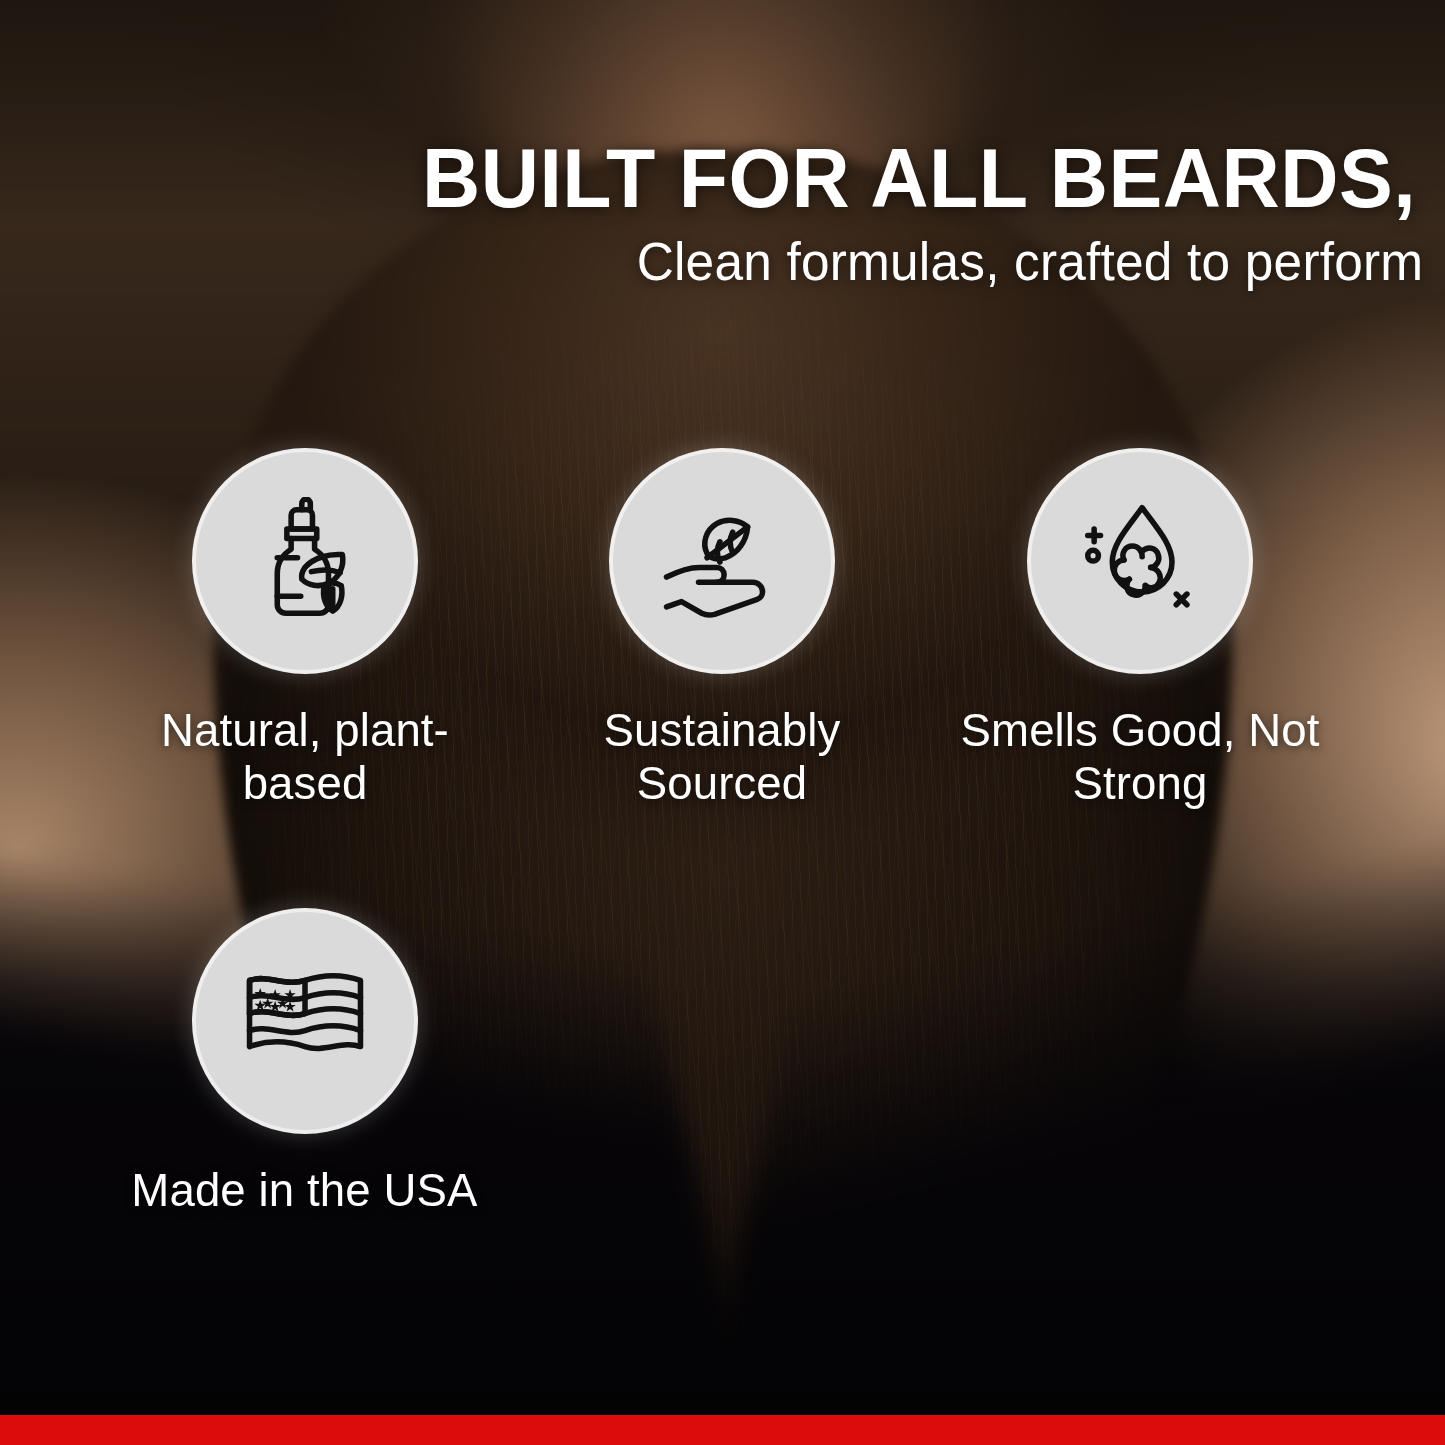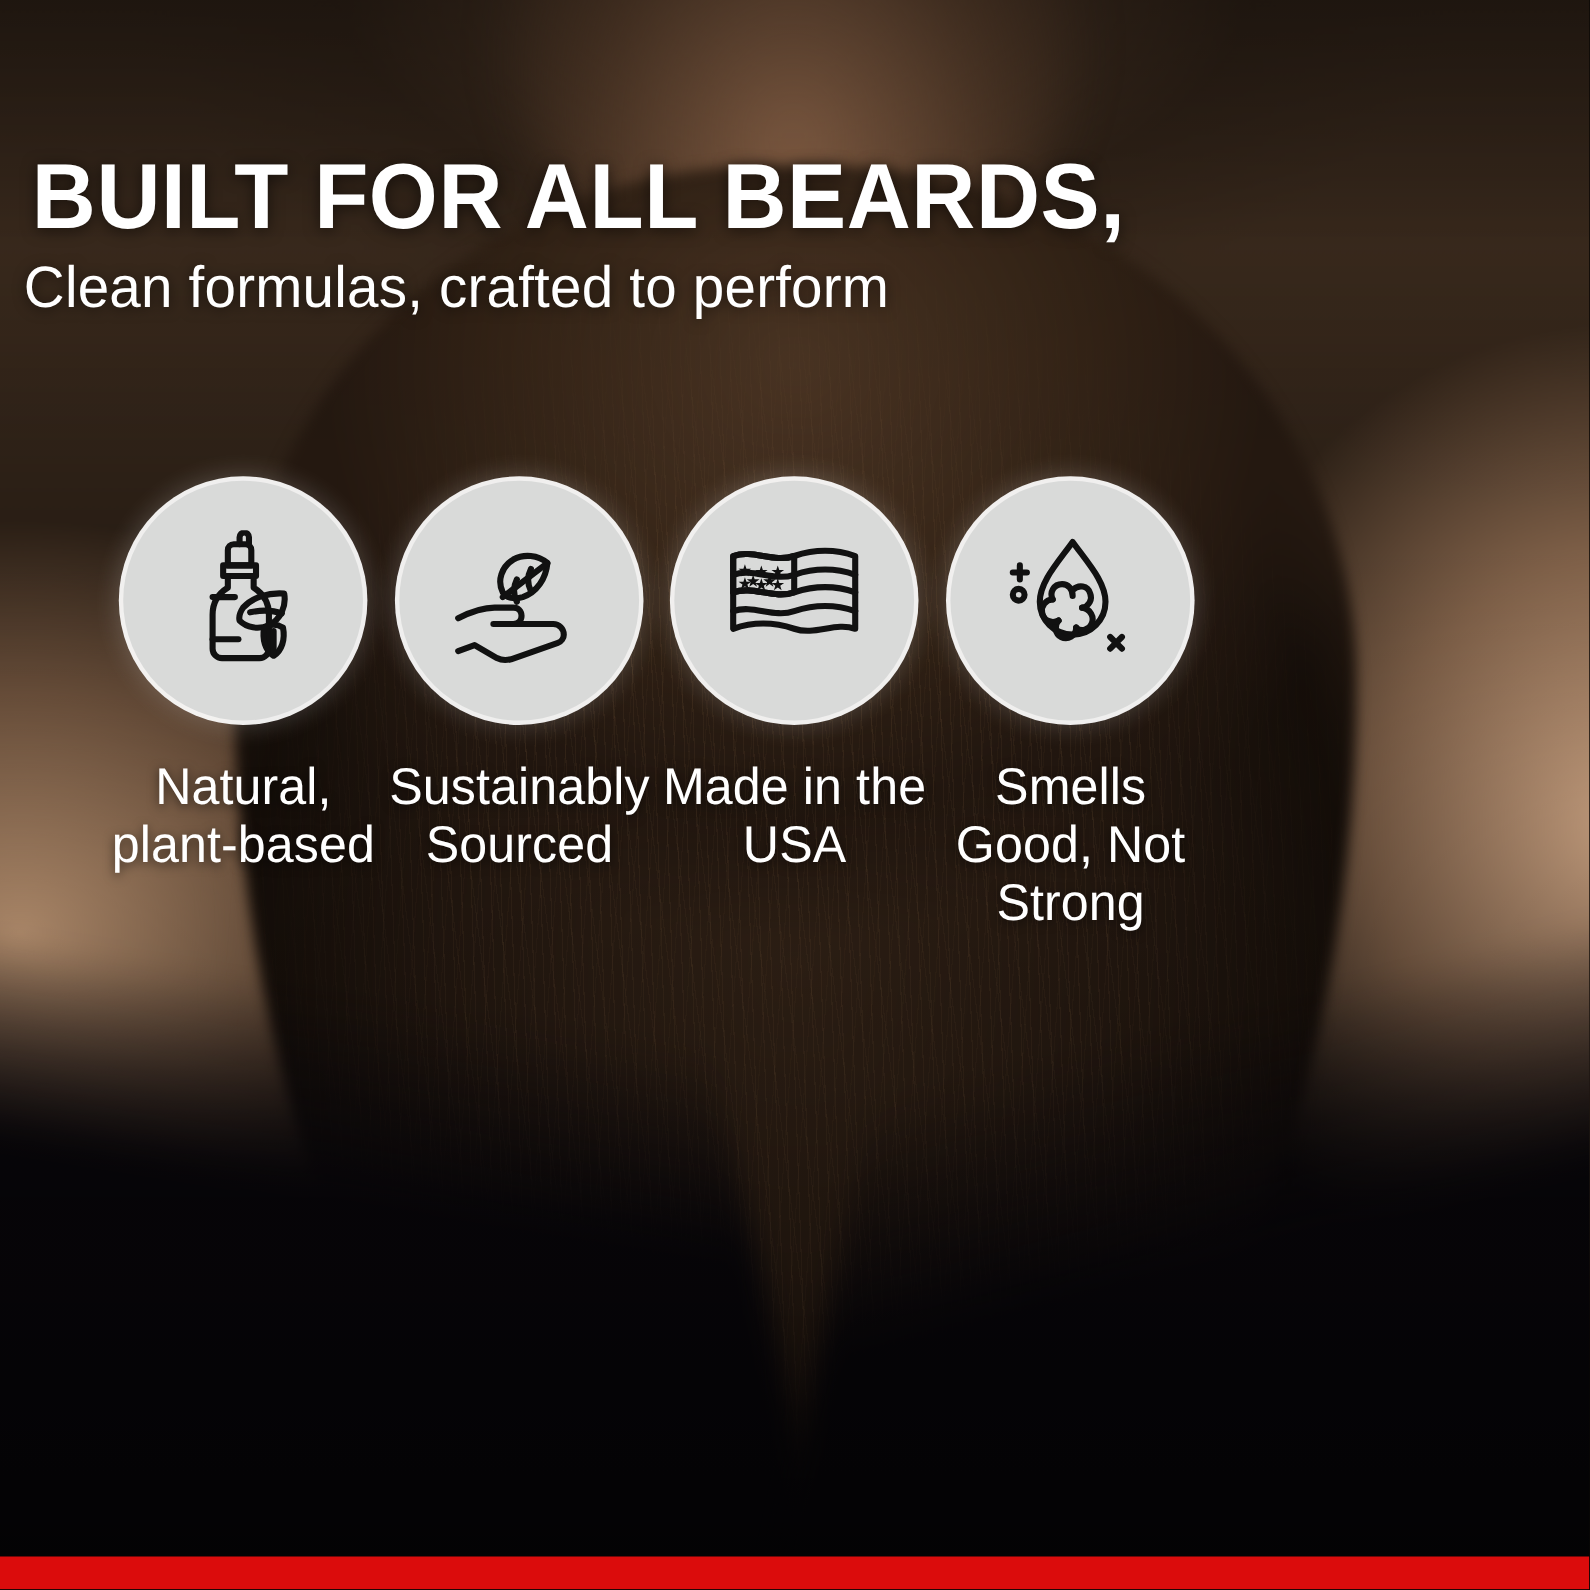--- a/index.html
+++ b/index.html
@@ -99,21 +99,21 @@
     background:
       linear-gradient(180deg, rgba(0,0,0,0.34) 0%, rgba(0,0,0,0.04) 16%, rgba(0,0,0,0.0) 34%, rgba(0,0,0,0.28) 80%, rgba(0,0,0,0.62) 100%);
   }
 
   
   .headline-block {
     position: absolute;
     left: 0;
     right: 0;
     top: 136px;
-    text-align: left;
+    text-align: right;
     z-index: 5;
   }
   .headline {
     margin: 0;
     color: #ffffff;
     font-size: 84px;
     line-height: 1.0;
     font-weight: 700;
     letter-spacing: 0.5px;
     transform: scaleX(0.96);
@@ -128,23 +128,23 @@
     letter-spacing: 0.2px;
     transform: scaleX(0.97);
     text-shadow: 0 2px 12px rgba(0,0,0,0.55);
   }
 
   
   .features {
     position: absolute;
     left: 96px;
     right: 96px;
-    top: 437px;
+    top: 452px;
     display: grid;
-    grid-template-columns: repeat(5, 1fr);
+    grid-template-columns: repeat(3, 1fr);
     grid-template-rows: repeat(2, 460px);
     z-index: 5;
   }
   .feature {
     display: flex;
     flex-direction: column;
     align-items: center;
   }
   .badge {
     width: 218px;
@@ -244,20 +244,37 @@
         <svg viewBox="0 0 120 120" aria-hidden="true">
           <path class="s" d="M46 53c-5-10-1-22 9-28 9-5 21-4 29 3-1 13-9 25-21 29-7 2-14 1-17-4z"></path>
           <path class="s" d="M84 28 46 57"></path>
           <path class="s" d="M70 33c-3 6-3 13 0 19"></path>
           <path class="s" d="M58 42c-3 6-3 13 0 19"></path>
           <path class="s" d="M8 75c12-6 22-9 31-9h16c4 0 7 3 7 7s-3 7-7 7H38"></path>
           <path class="s" d="M55 80h34c5 0 9 4 9 9 0 3-2 6-5 7l-40 14c-4 1-8 1-12-1L22 98 8 103"></path>
         </svg>
       </div>
       <div class="feature-label">Sustainably Sourced</div>
+    </div>
+
+    <div class="feature">
+      <div class="badge">
+        <svg viewBox="0 0 120 120" aria-hidden="true">
+          <path class="s" d="M62 10c13 18 28 34 28 51a28 28 0 0 1-56 0c0-17 15-33 28-51z"></path>
+          <path class="s" d="M62 51c5-5 13-4 15 3 2 5-1 11-7 12"></path>
+          <path class="s" d="M70 66c7 1 11 8 8 14-2 5-9 7-13 3"></path>
+          <path class="s" d="M65 83c0 7-7 11-13 8-5-3-6-10-2-14"></path>
+          <path class="s" d="M50 77c-6 3-13 0-14-7-1-5 3-11 9-11"></path>
+          <path class="s" d="M45 59c-3-6 1-13 8-13 5 0 9 4 9 10"></path>
+          <path class="s" d="M17 30v12M11 36h12"></path>
+          <circle class="s" cx="16" cy="55" r="5"></circle>
+          <path class="s" d="M94 91l10 10M104 91l-10 10"></path>
+        </svg>
+      </div>
+      <div class="feature-label">Smells Good, Not Strong</div>
     </div>
 
     <div class="feature">
       <div class="badge">
         <svg viewBox="0 0 120 120" aria-hidden="true">
           <path class="s" d="M8 22c17-6 34 6 52 0s35-6 52 0v62c-17-6-34 6-52 0s-35-6-52 0z"></path>
           <path class="s" d="M8 38c17-6 34 6 52 0s35-6 52 0"></path>
           <path class="s" d="M8 53c17-6 34 6 52 0s35-6 52 0"></path>
           <path class="s" d="M8 69c17-6 34 6 52 0s35-6 52 0"></path>
           <path class="s" d="M8 22c17-6 34 6 52 0v31c-18 6-35-6-52 0z"></path>
@@ -269,34 +286,17 @@
             <path d="M39 38l1.3 3.9h4.1l-3.3 2.4 1.2 3.9-3.3-2.4-3.3 2.4 1.2-3.9-3.3-2.4h4.1z"></path>
             <path d="M18 40l1.3 3.9h4.1l-3.3 2.4 1.2 3.9-3.3-2.4-3.3 2.4 1.2-3.9-3.3-2.4h4.1z"></path>
             <path d="M32 41l1.3 3.9h4.1l-3.3 2.4 1.2 3.9-3.3-2.4-3.3 2.4 1.2-3.9-3.3-2.4h4.1z"></path>
             <path d="M46 41l1.3 3.9h4.1l-3.3 2.4 1.2 3.9-3.3-2.4-3.3 2.4 1.2-3.9-3.3-2.4h4.1z"></path>
           </g>
         </svg>
       </div>
       <div class="feature-label">Made in the USA</div>
     </div>
 
-    <div class="feature">
-      <div class="badge">
-        <svg viewBox="0 0 120 120" aria-hidden="true">
-          <path class="s" d="M62 10c13 18 28 34 28 51a28 28 0 0 1-56 0c0-17 15-33 28-51z"></path>
-          <path class="s" d="M62 51c5-5 13-4 15 3 2 5-1 11-7 12"></path>
-          <path class="s" d="M70 66c7 1 11 8 8 14-2 5-9 7-13 3"></path>
-          <path class="s" d="M65 83c0 7-7 11-13 8-5-3-6-10-2-14"></path>
-          <path class="s" d="M50 77c-6 3-13 0-14-7-1-5 3-11 9-11"></path>
-          <path class="s" d="M45 59c-3-6 1-13 8-13 5 0 9 4 9 10"></path>
-          <path class="s" d="M17 30v12M11 36h12"></path>
-          <circle class="s" cx="16" cy="55" r="5"></circle>
-          <path class="s" d="M94 91l10 10M104 91l-10 10"></path>
-        </svg>
-      </div>
-      <div class="feature-label">Smells Good, Not Strong</div>
-    </div>
-
   </div>
 
   <div class="red-bar"></div>
 
 </div>
 
 </body></html>

